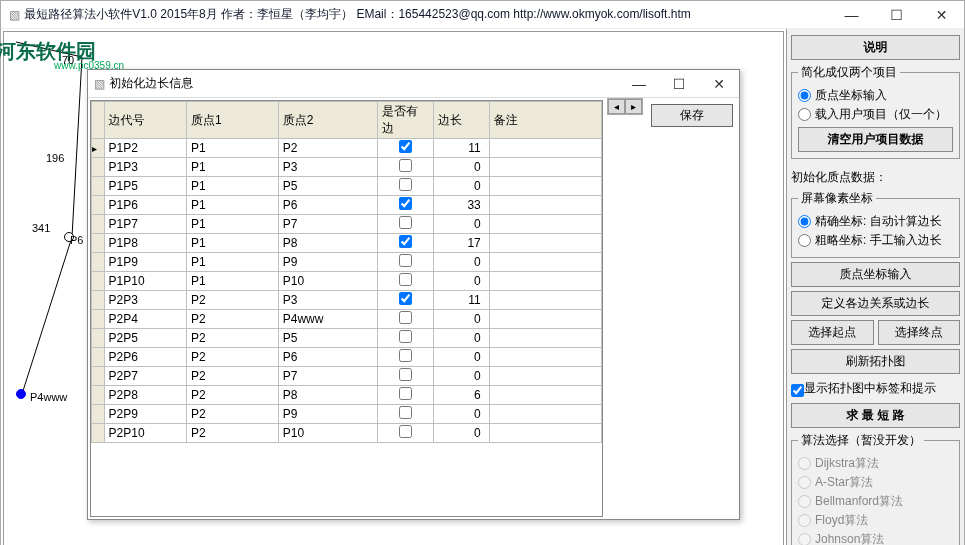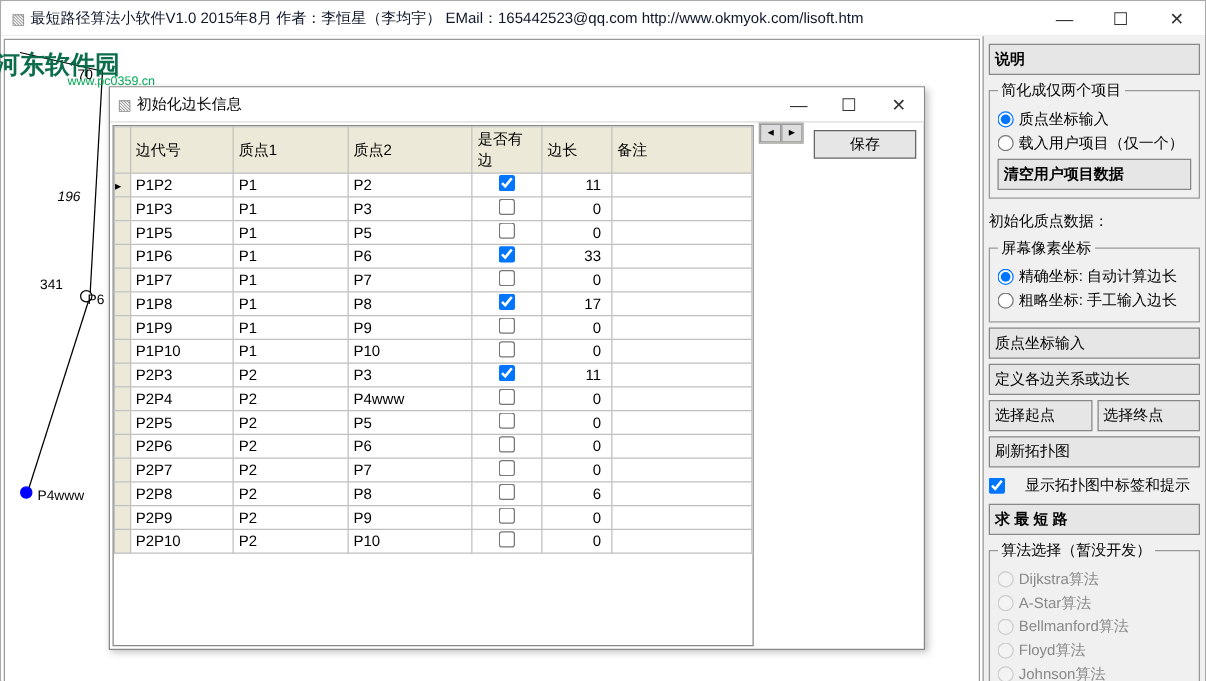--- a/index.html
+++ b/index.html
@@ -17,28 +17,28 @@
 .canvas-area .watermark { position: absolute; top: 6px; left: -8px; font-size: 20px; font-weight: bold; color: #064; opacity: 0.95; }
 .canvas-area .watermark2 { position: absolute; top: 28px; left: 50px; font-size: 10px; color: #0a5; }
 
 .canvas-area .node-label { position: absolute; font-size: 11px; color: #000; }
 .canvas-area .circle { position: absolute; width: 10px; height: 10px; border-radius: 50%; border: 1px solid #000; background: #fff; }
 .canvas-area .circle.filled { background: #00f; border-color: #00f; }
 
 .canvas-area svg { position: absolute; top: 0; left: 0; }
 
 .side-panel { width: 178px; background: #f0f0f0; border-left: 1px solid #999; padding: 6px 4px; display: flex; flex-direction: column; gap: 4px; }
-.side-panel .btn { background: #e6e6e6; border: 1px solid #888; padding: 3px 4px; text-align: left; cursor: default; }
+.side-panel .btn { background: #e6e6e6; border: 1px solid #888; padding: 3px 4px; text-align: center; cursor: default; }
 .side-panel .btn.bold { font-weight: bold; }
 .side-panel fieldset { border: 1px solid #999; padding: 4px 6px 6px 6px; }
 .side-panel fieldset legend { padding: 0 3px; }
 .side-panel label { display: flex; align-items: center; gap: 4px; margin: 2px 0; }
 .side-panel .btn-row { display: flex; gap: 4px; }
 .side-panel .btn-row .btn { flex: 1; }
-.side-panel .chk-row { display: flex; align-items: center; gap: 16px; margin: 2px 0; }
+.side-panel .chk-row { display: flex; align-items: flex-end; gap: 0; margin: 2px 0; }
 .side-panel .disabled-radio { color: #888; }
 
 
 .modal { position: absolute; top: 40px; left: 86px; width: 653px; height: 451px; background: #fff; border: 1px solid #888; box-shadow: 2px 2px 6px rgba(0,0,0,.25); display: flex; flex-direction: column; }
 .modal-titlebar { height: 28px; background: #fff; display: flex; align-items: center; padding-left: 6px; border-bottom: 1px solid #ddd; }
 .modal-titlebar .title-text { flex: 1; }
 .modal-titlebar .win-controls { display: flex; }
 .modal-titlebar .win-btn { width: 40px; height: 27px; }
 
 .modal-body { flex: 1; padding: 0; display: flex; flex-direction: row; }
@@ -87,21 +87,21 @@
         <line x1="78" y1="25" x2="68" y2="205" stroke="#000" stroke-width="1"></line>
         <line x1="68" y1="205" x2="18" y2="362" stroke="#000" stroke-width="1"></line>
       </svg>
       <div class="watermark">河东软件园</div>
       <div class="watermark2">www.pc0359.cn</div>
 
       <span class="circle" style="top:200px;left:60px;"></span>
       <span class="circle filled" style="top:357px;left:12px;"></span>
 
       <span class="node-label" style="top:22px;left:58px;">70</span>
-      <span class="node-label" style="top:120px;left:42px;font-style:italic;">196</span>
+      <span class="node-label" style="top:120px;left:42px;">196</span>
       <span class="node-label" style="top:190px;left:28px;">341</span>
       <span class="node-label" style="top:202px;left:66px;">P6</span>
       <span class="node-label" style="top:359px;left:26px;">P4www</span>
     </div>
 
     <div class="side-panel">
       <div class="btn bold">说明</div>
 
       <fieldset>
         <legend>简化成仅两个项目</legend>

